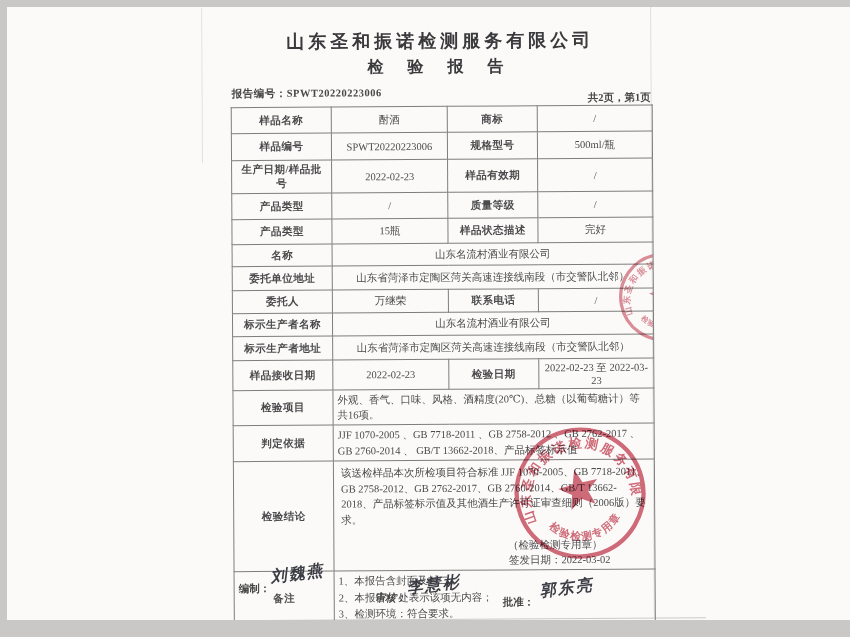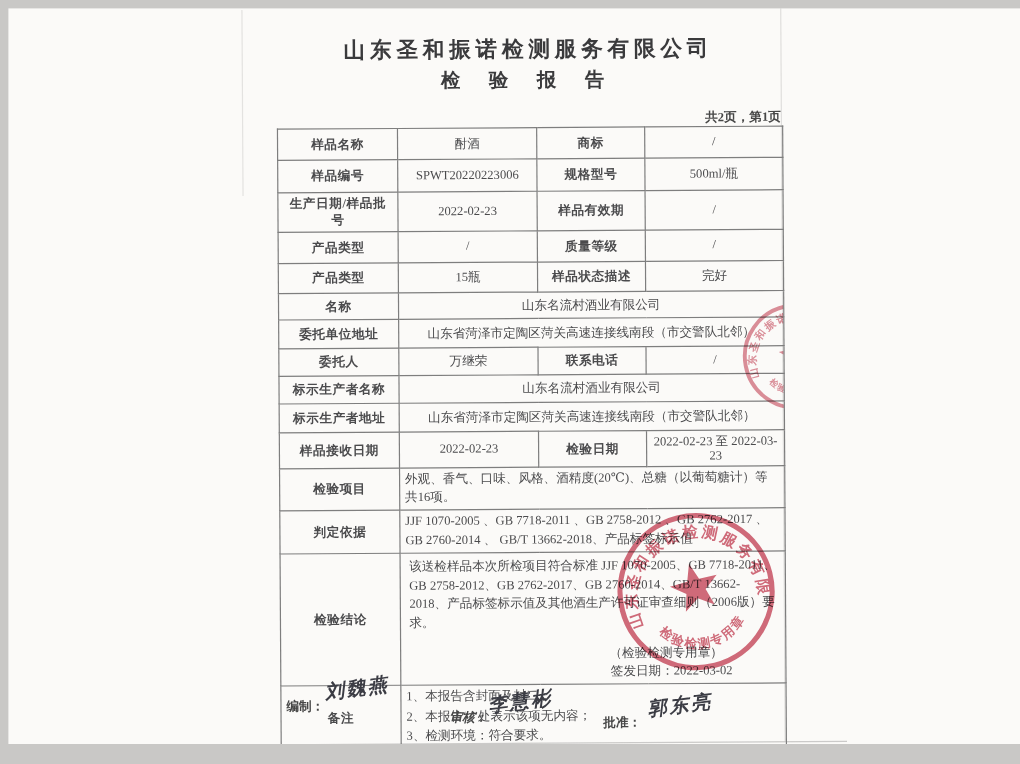--- a/index.html
+++ b/index.html
@@ -69,20 +69,21 @@
 <div class="scan">
   <div class="doc">
 
     <div class="fold-left"></div>
     <div class="edge-right"></div>
     <div class="fold-bottom-1"></div>
     <div class="fold-bottom-2"></div>
 
     <div class="company-title">山东圣和振诺检测服务有限公司</div>
     <div class="report-title">检 验 报 告</div>
+    <div class="report-no"><span>报告编号：</span><span>SPWT20220223006</span></div>
     <div class="page-info">共2页，第1页</div>
 
     <table class="report">
       <colgroup>
           <col style="width:100px">
           <col style="width:116px">
           <col style="width:90px">
           <col style="width:115px">
         </colgroup>
       <tbody>

